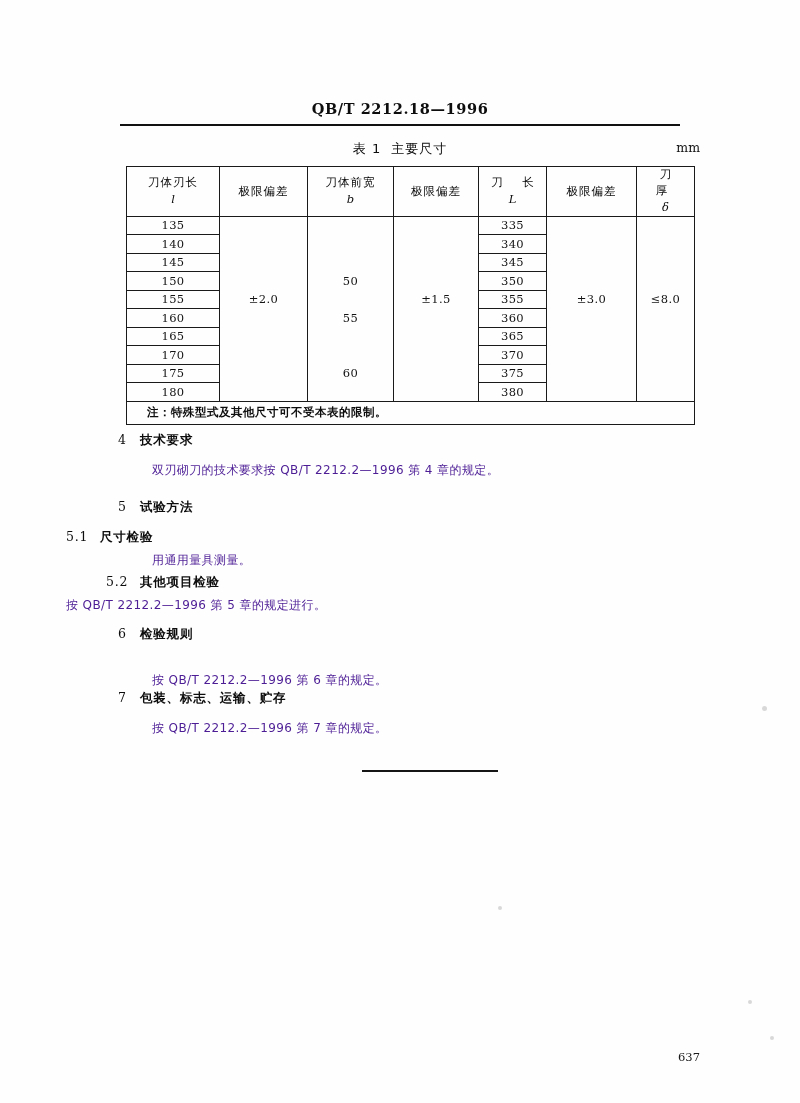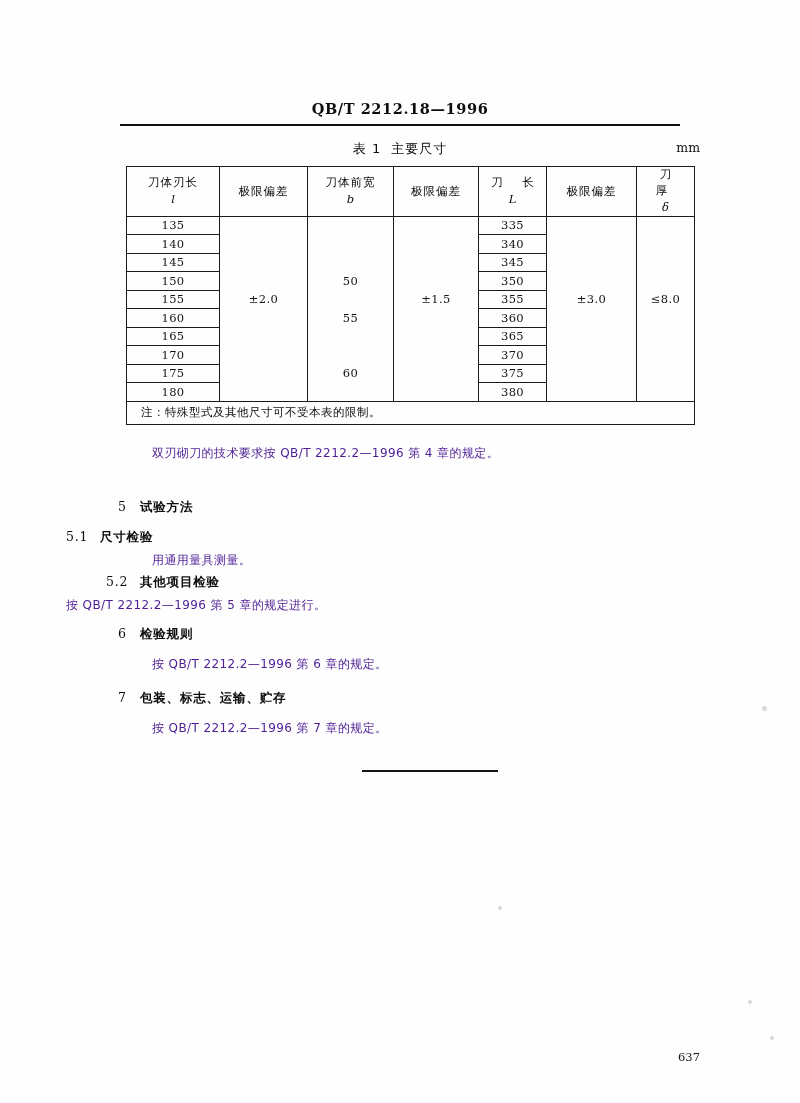--- a/index.html
+++ b/index.html
@@ -122,23 +122,23 @@
     height: 17.5px;
     font-family: "DejaVu Serif", "Liberation Serif", serif;
     font-size: 11.5px;
     letter-spacing: 0.4px;
     color: #131313;
   }
   .note-row td {
     height: 22px;
     text-align: left;
     font-size: 11.5px;
-    font-weight: normal;
+    font-weight: bold;
     letter-spacing: 0.5px;
-    padding-left: 14px;
+    padding-left: 20px;
     color: #0d0d0d;
     font-family: "DejaVu Sans", "Liberation Sans", sans-serif;
   }
   .cell-bare { border-top: none; border-bottom: none; }
   .cell-top  { border-bottom: none; }
   .cell-bot  { border-top: none; }
 
   
   .sec {
     position: absolute;
@@ -351,20 +351,23 @@
           </tr>
         </tbody>
       <tfoot>
         <tr class="note-row">
           <td colspan="7">注：特殊型式及其他尺寸可不受本表的限制。</td>
         </tr>
       </tfoot>
     </table>
 
     <div class="sec" style="top:432px;">
+      <div class="sec-head" style="margin-left:118px;">
+        <span class="sec-num">4</span><span>技术要求</span>
+      </div>
       <div class="sec-body" style="margin-left:152px; margin-top:13px;">双刃砌刀的技术要求按 QB/T 2212.2—1996 第 4 章的规定。</div>
     </div>
 
     <div class="sec" style="top:499px;">
       <div class="sec-head" style="margin-left:118px;">
         <span class="sec-num">5</span><span>试验方法</span>
       </div>
     </div>
 
     <div class="sec" style="top:529px;">
@@ -378,21 +381,21 @@
       <div class="sec-head" style="margin-left:106px; font-weight:normal;">
         <span class="sec-num-sub">5.2</span><span style="font-weight:bold;">其他项目检验</span>
       </div>
       <div class="sec-body" style="margin-left:66px; margin-top:6px;">按 QB/T 2212.2—1996 第 5 章的规定进行。</div>
     </div>
 
     <div class="sec" style="top:626px;">
       <div class="sec-head" style="margin-left:118px;">
         <span class="sec-num">6</span><span>检验规则</span>
       </div>
-      <div class="sec-body" style="margin-left:152px; margin-top:13px;">按 QB/T 2212.2—1996 第 6 章的规定。</div>
+      <div class="sec-body" style="margin-left:152px; margin-top:29px;">按 QB/T 2212.2—1996 第 6 章的规定。</div>
     </div>
 
     <div class="sec" style="top:690px;">
       <div class="sec-head" style="margin-left:118px;">
         <span class="sec-num">7</span><span>包装、标志、运输、贮存</span>
       </div>
       <div class="sec-body" style="margin-left:152px; margin-top:13px;">按 QB/T 2212.2—1996 第 7 章的规定。</div>
     </div>
 
     <div class="end-rule"></div>

